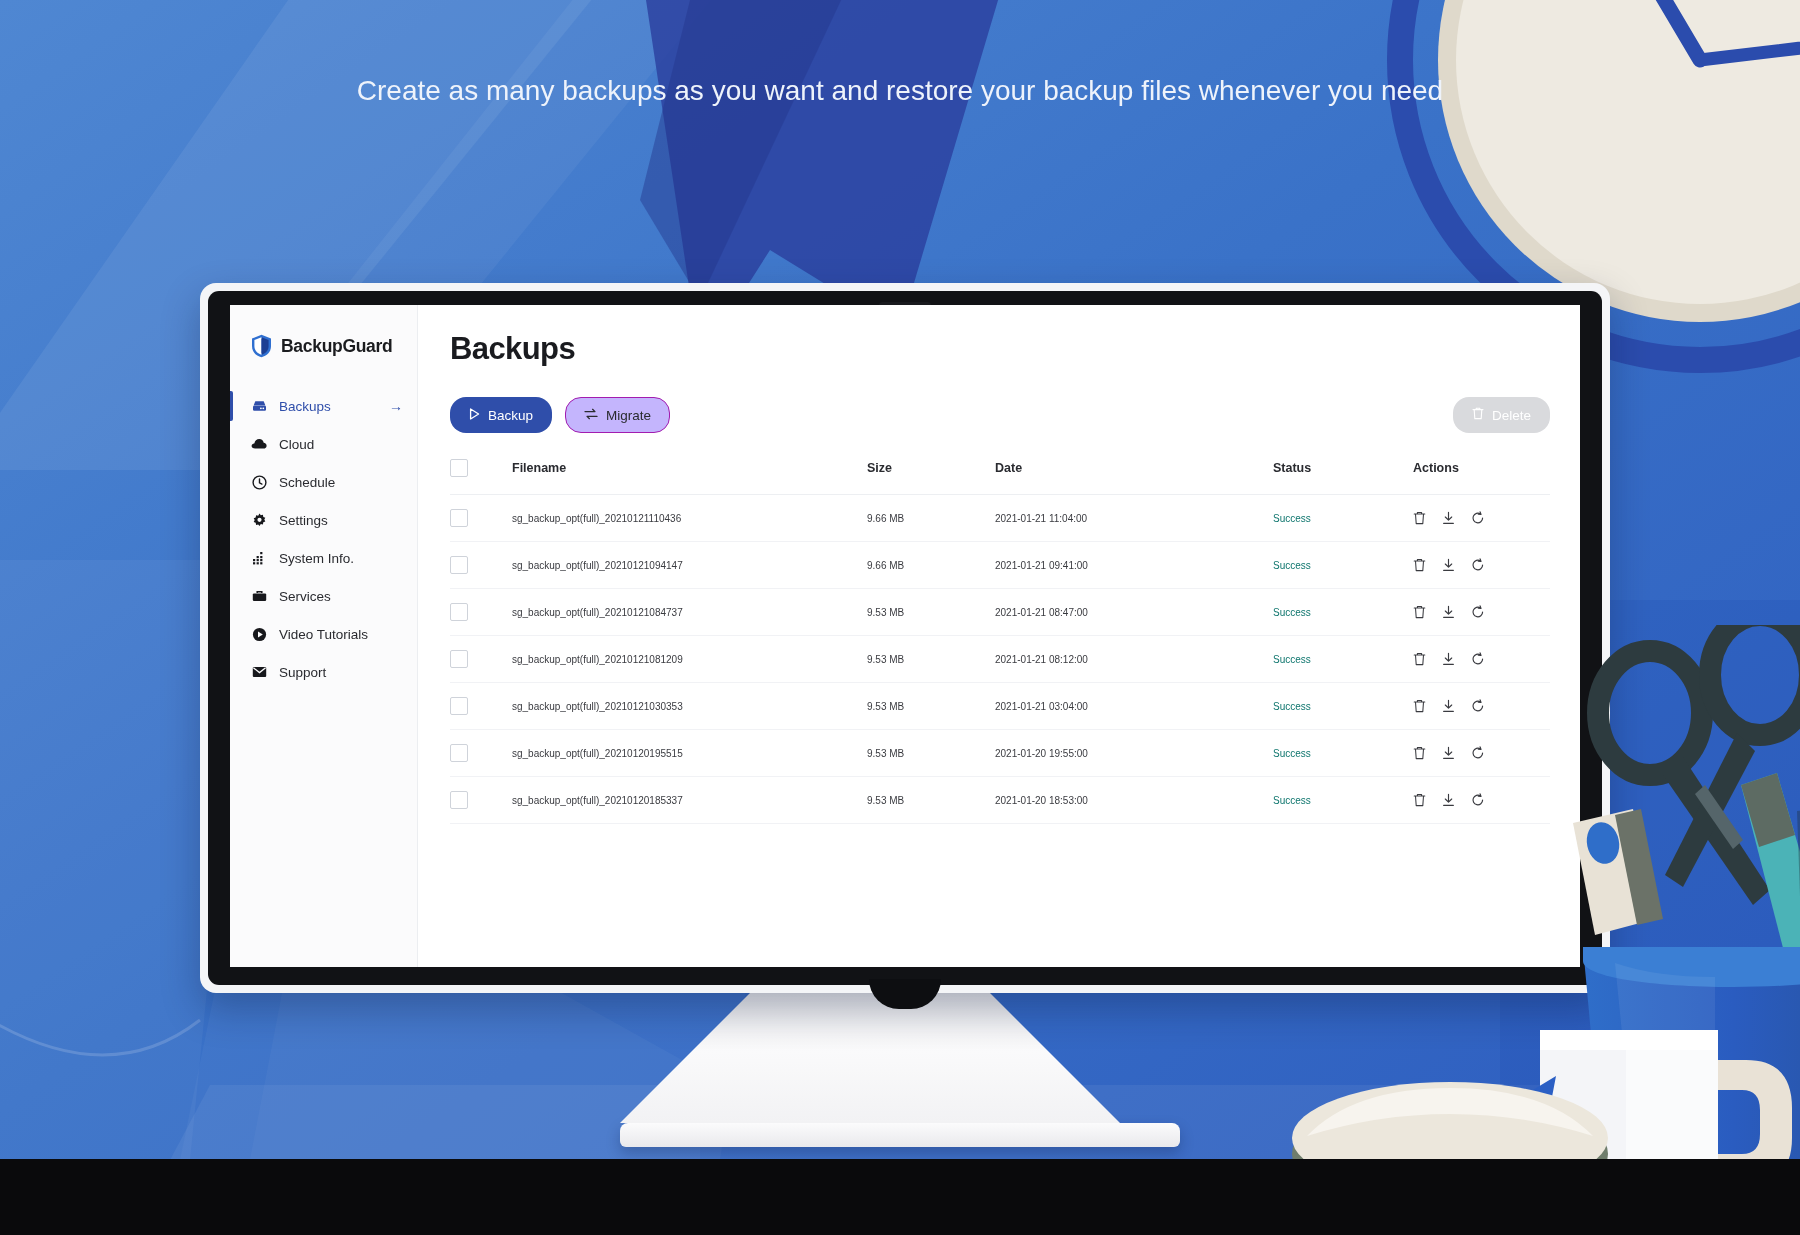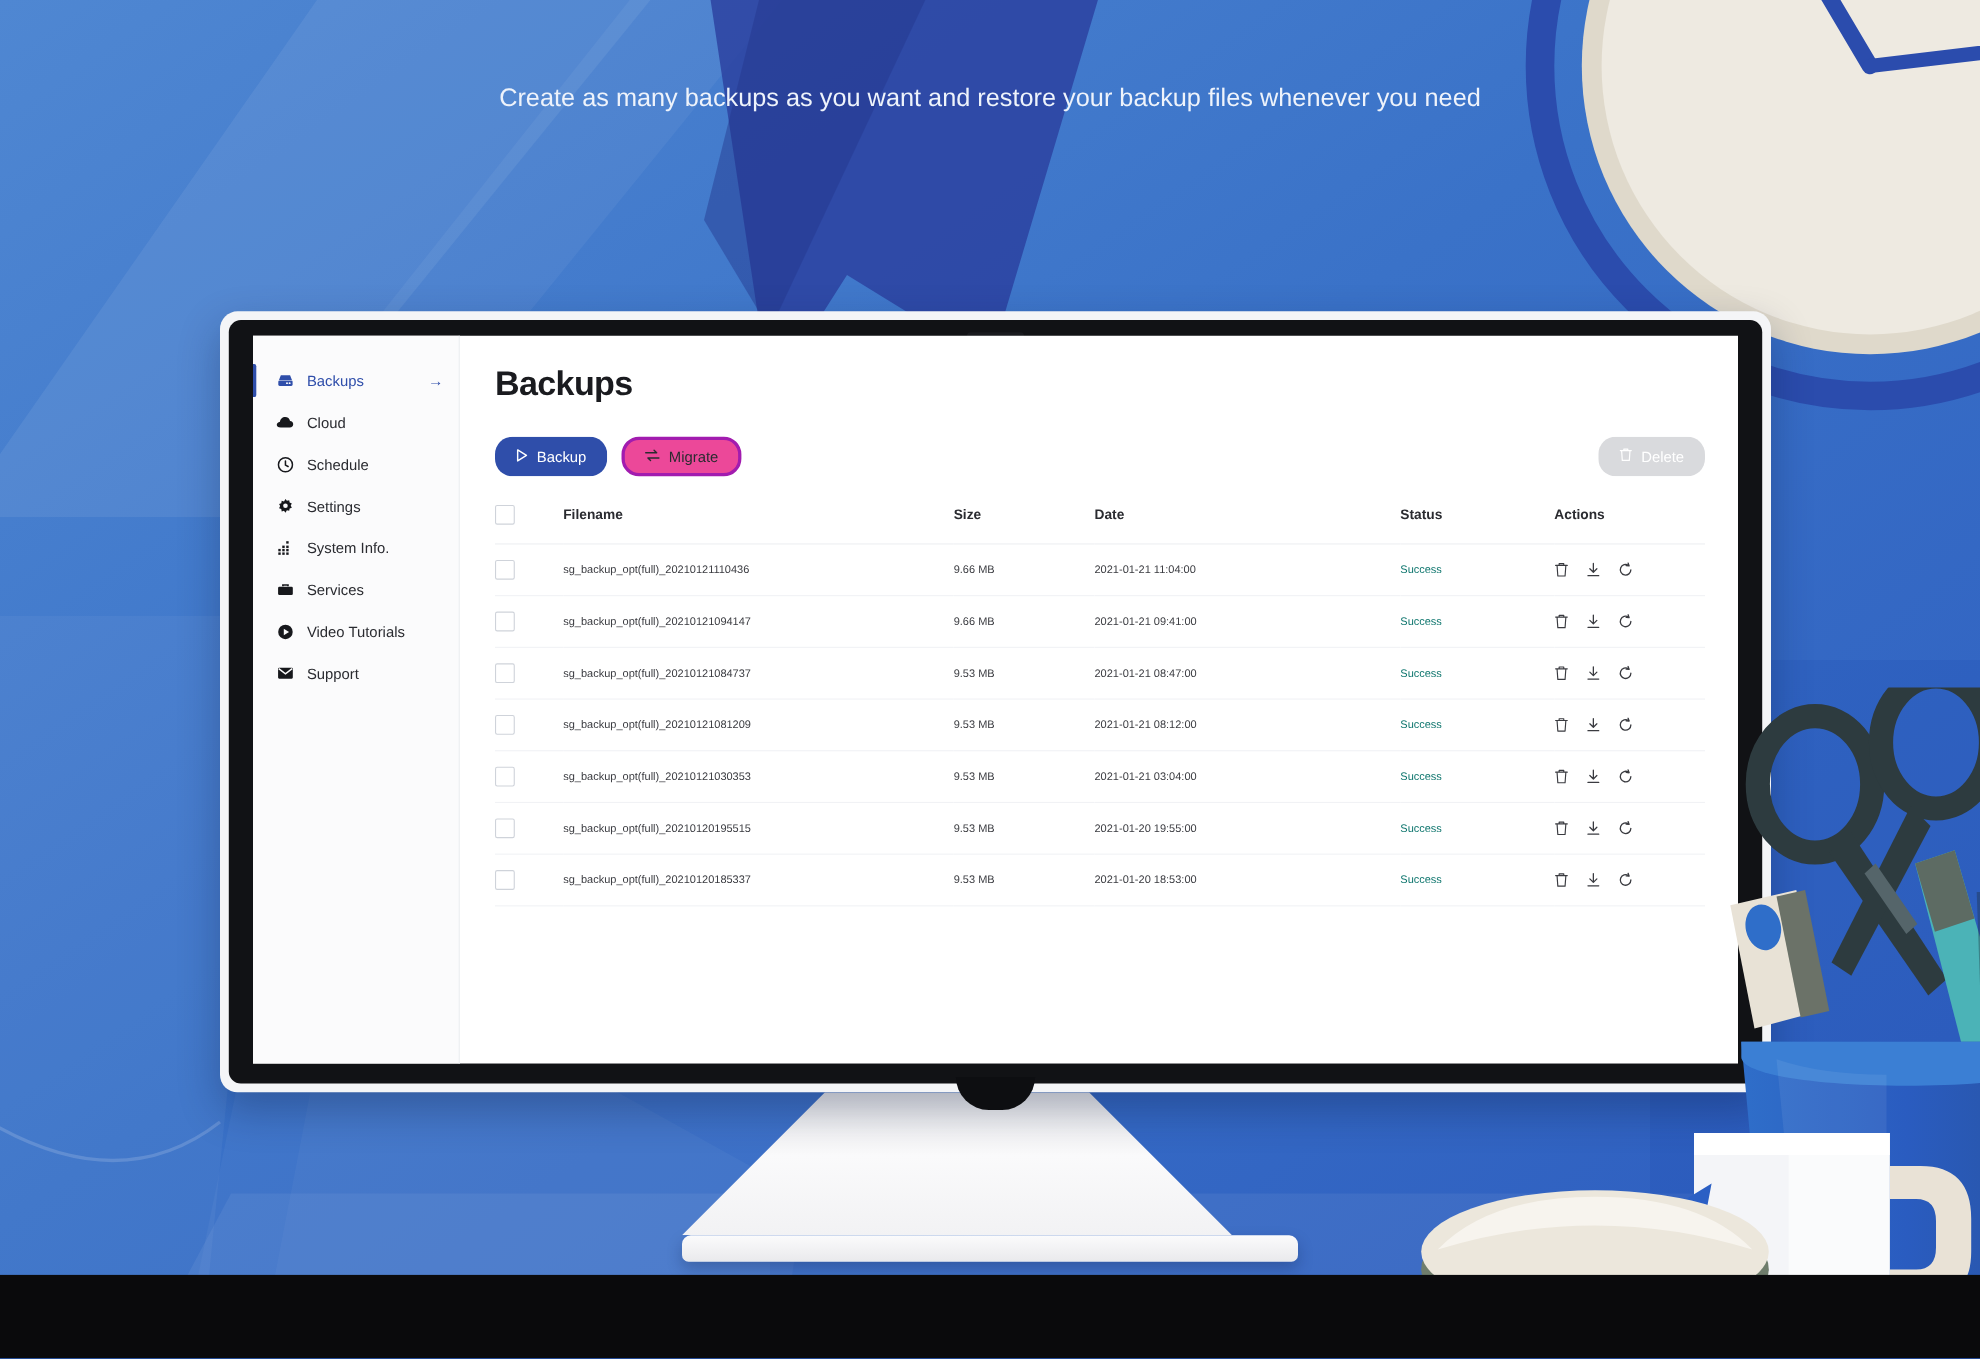--- a/index.html
+++ b/index.html
@@ -13,21 +13,21 @@
   
   #bg { position:absolute; inset:0; overflow:hidden; background:linear-gradient(135deg,#4a82cf 0%,#3a73c9 30%,#2f63c2 60%,#2d5ec0 100%); }
   #bg svg { position:absolute; inset:0; width:1800px; height:1235px; display:block; }
 
   
   .header { position:absolute; left:0; right:0; top:48px; text-align:center; z-index:6; }
   .headline {
     font-size:66px; font-weight:bold; color:#ffffff; letter-spacing:-0.5px;
     line-height:1.05; text-shadow:0 1px 2px rgba(0,0,0,.06);
   }
-  .subhead { margin-top:27px; font-size:23px; color:#eef3fb; font-weight:400; }
+  .subhead { margin-top:27px; font-size:28px; color:#eef3fb; font-weight:400; }
 
   
   .monitor { position:absolute; left:200px; top:283px; width:1410px; height:710px; z-index:5; }
   .bezel-outer {
     position:absolute; inset:0; background:#f4f5f7; border-radius:16px;
     box-shadow:0 16px 38px rgba(10,24,60,.30);
   }
   .bezel {
     position:absolute; left:8px; top:8px; right:8px; bottom:8px;
     background:#111215; border-radius:11px;
@@ -68,21 +68,21 @@
 
   .content { flex:1; padding:26px 30px 0 32px; min-width:0; }
   .page-title { font-size:31px; font-weight:bold; color:#1a1b1f; letter-spacing:-.6px; }
 
   .toolbar { display:flex; align-items:center; margin-top:30px; }
   .btn {
     display:inline-flex; align-items:center; gap:8px; height:36px; padding:0 18px;
     border-radius:16px; font-size:13.5px; cursor:pointer; border:1px solid transparent; white-space:nowrap;
   }
   .btn-primary { background:#2f4eaa; color:#fff; }
-  .btn-outline { background:#ec4899; color:#2a2b30; border:3px solid #a21caf; margin-left:13px; }
+  .btn-outline { background:#c4b5fd; color:#2a2b30; border:1px solid #a21caf; margin-left:13px; }
   .btn-disabled { background:#d9dadd; color:#ffffff; margin-left:auto; cursor:default;align-items:center; }
 
   table { width:100%; border-collapse:collapse; margin-top:26px; table-layout:fixed; }
   thead th {
     text-align:left; font-size:12.5px; font-weight:bold; color:#2a2b30;
     padding:0 0 17px 0; border-bottom:1px solid #edeff2;
   }
   tbody td { font-size:10px; color:#3a3b40; padding:14px 0; border-bottom:1px solid #f1f2f5; }
   .c-chk { width:62px; }
   .c-file { width:355px;margin-top:38px; }
@@ -158,20 +158,29 @@
   <div class="bezel-outer"></div>
   <div class="bezel">
     <div class="cam"></div>
   </div>
   <div class="chin-dot"></div>
 
   <div class="screen">
     <div class="app">
 
       <aside class="sidebar">
+        <div class="brand">
+          <svg width="21" height="24" viewBox="0 0 21 24">
+            <path d="M10.5 0.8 L20 4.4 V12 c0 6.4-4.4 9.7-9.5 11.3C5.4 21.7 1 18.4 1 12 V4.4 Z" fill="#2f6fd0"></path>
+            <path d="M10.5 3.2 L17.6 5.9 V12 c0 4.9-3.3 7.5-7.1 8.8 V3.2 Z" fill="#1d3f93"></path>
+            <path d="M10.5 3.2 V20.8 C6.7 19.5 3.4 16.9 3.4 12 V5.9 Z" fill="#ffffff"></path>
+            <path d="M10.5 4.6 L16.3 6.8 V12 c0 4.1-2.6 6.3-5.8 7.5 V4.6 Z" fill="#1d3f93"></path>
+          </svg>
+          <span class="brand-name">BackupGuard</span>
+        </div>
 
         <nav class="nav">
           <div class="nav-item active">
             <span class="bar"></span>
             <span class="ic">
               <svg width="15" height="13" viewBox="0 0 15 13">
                   <path d="M1.6 5.4 L3.3 1.2 h8.4 l1.7 4.2 z" fill="#2f4eaa"></path>
                   <rect x="1" y="5.8" width="13" height="5" rx="1.2" fill="#2f4eaa"></rect>
                   <circle cx="11.3" cy="8.3" r=".9" fill="#fff"></circle>
                   <circle cx="8.9" cy="8.3" r=".9" fill="#fff"></circle>

